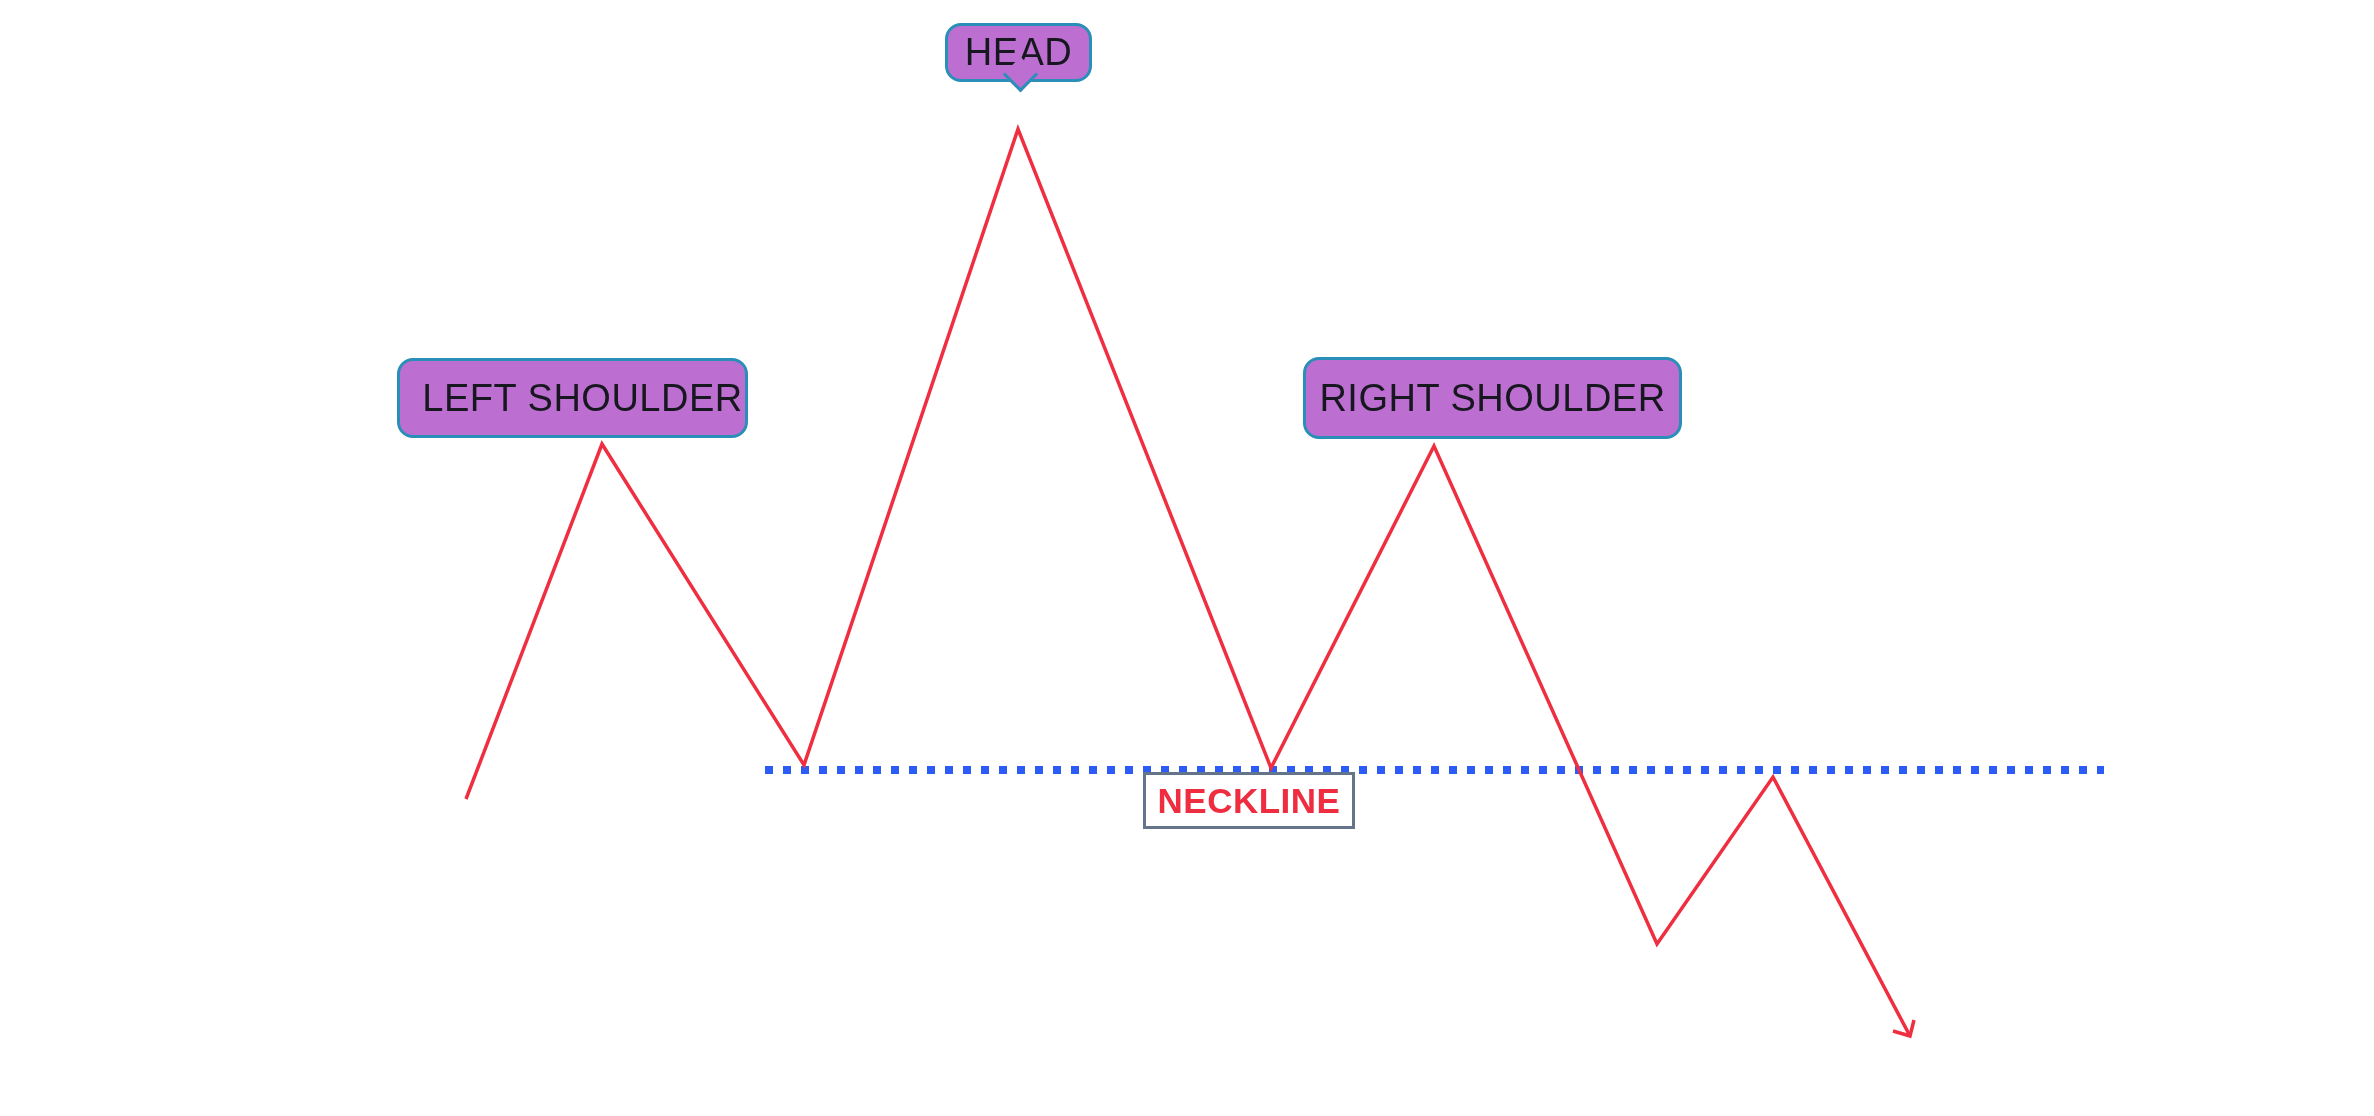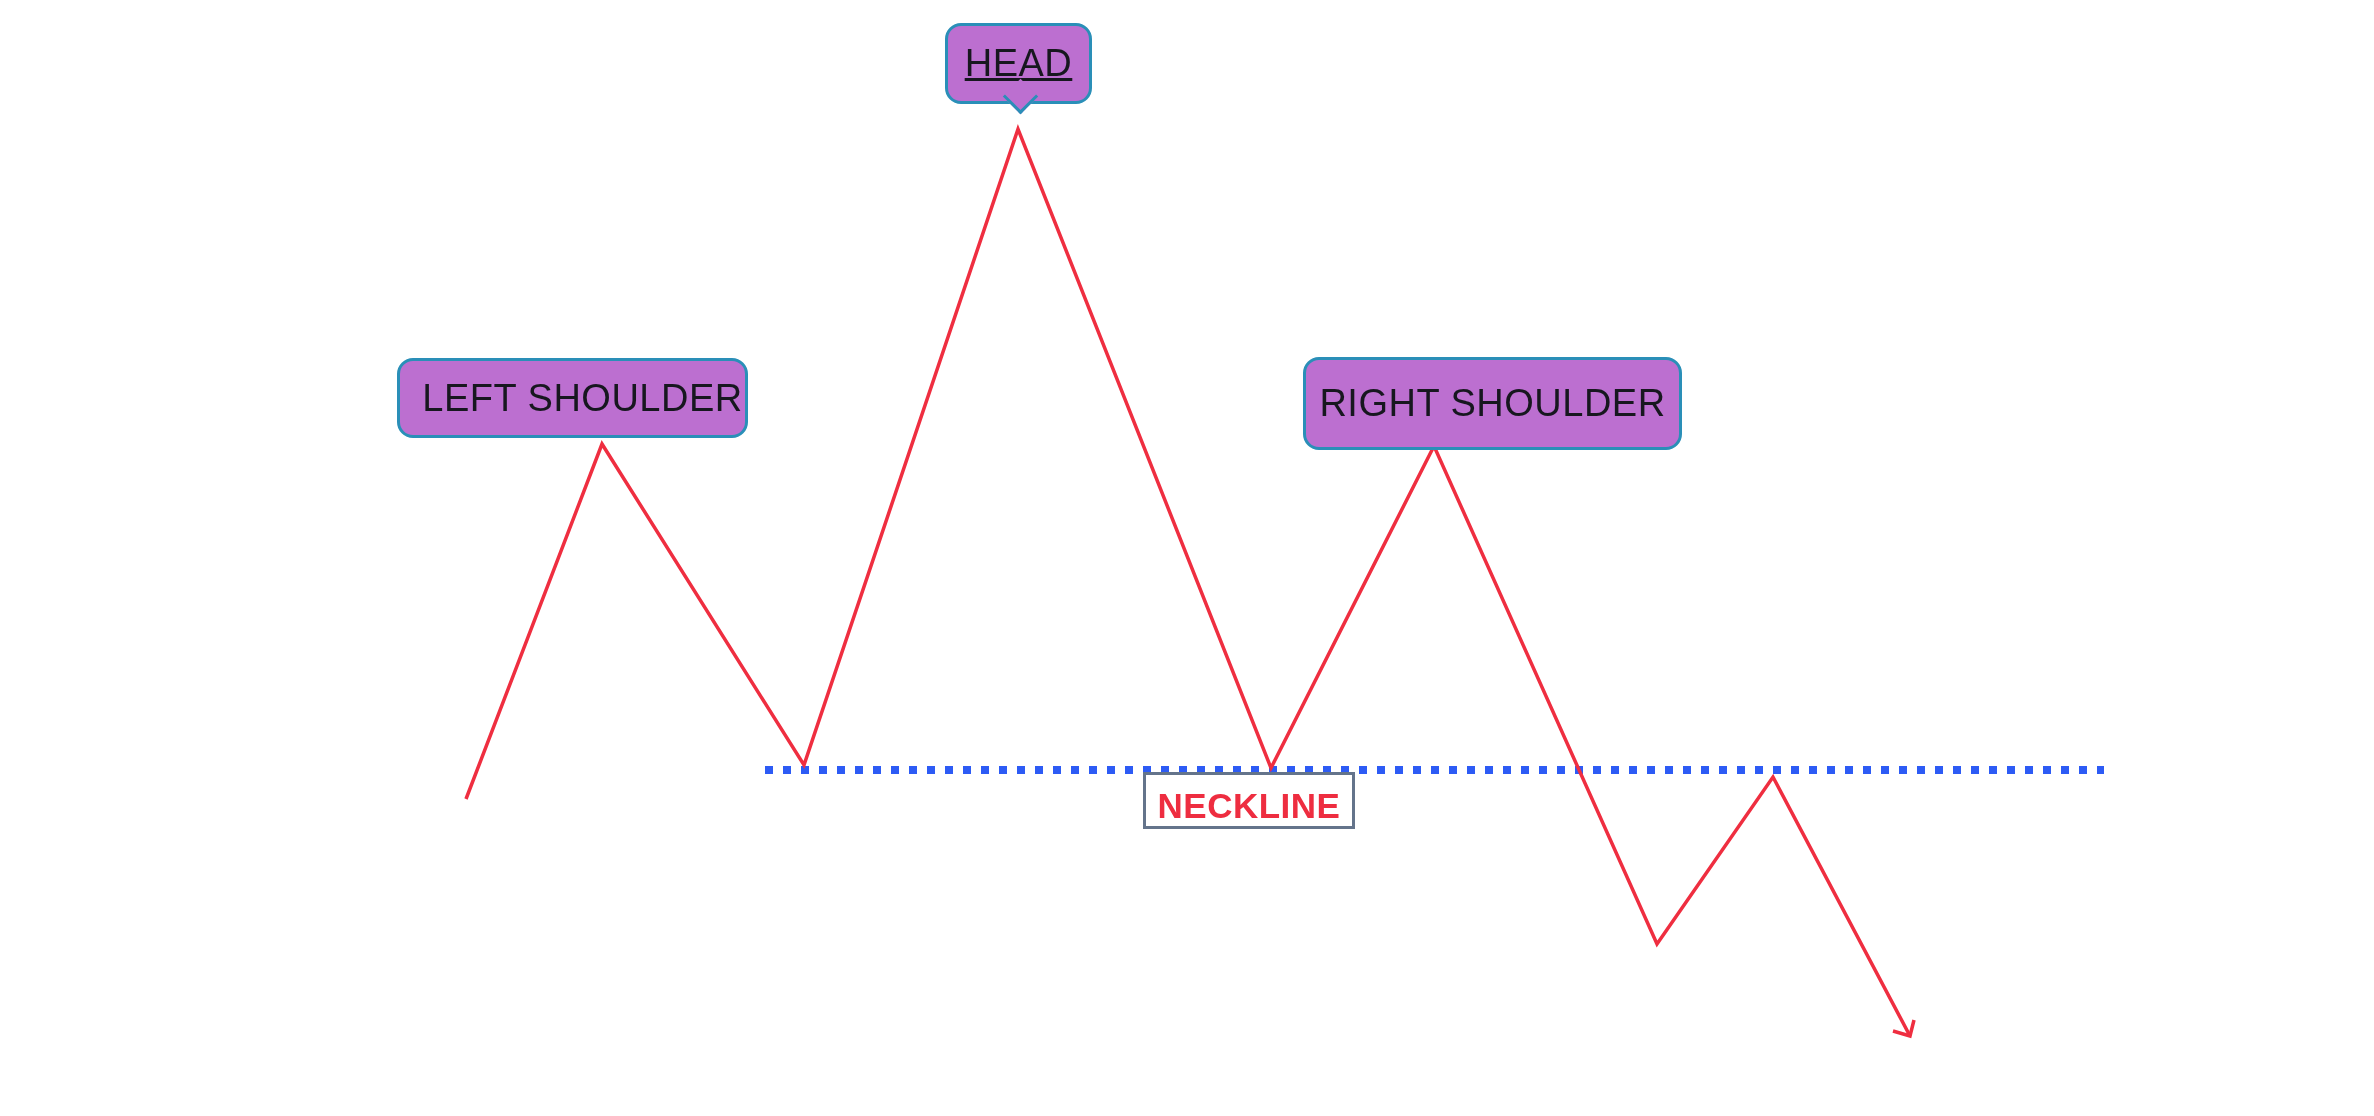--- a/index.html
+++ b/index.html
@@ -36,22 +36,22 @@
     color:var(--bubble-text);
     font-size:38px;
     letter-spacing:0.5px;
     display:flex;
     align-items:center;
     justify-content:center;
     white-space:nowrap;
     z-index:3;
   }
   .bubble-left-shoulder{left:397px;top:358px;width:351px;height:80px;padding-left:20px;}
-  .bubble-head{left:945px;top:23px;width:147px;height:81px;text-decoration:underline;}
-  .bubble-right-shoulder{left:1303px;top:357px;width:379px;height:93px;}
+  .bubble-head{left:945px;top:23px;width:147px;height:59px;}
+  .bubble-right-shoulder{left:1303px;top:357px;width:379px;height:82px;}
   .bubble-tail{
     position:absolute;
     left:50%;
     bottom:-8px;
     width:22px;
     height:22px;
     margin-left:-11px;
     background:var(--bubble-fill);
     border-right:3px solid var(--bubble-border);
     border-bottom:3px solid var(--bubble-border);
@@ -61,21 +61,21 @@
     position:absolute;
     left:1143px;top:772px;width:212px;height:57px;
     box-sizing:border-box;
     background:var(--neckline-label-fill);
     border:3px solid var(--neckline-label-border);
     color:var(--neckline-label-text);
     font-size:35px;
     font-weight:bold;
     letter-spacing:0.5px;
     display:flex;
-    align-items:flex-end;
+    align-items:center;
     justify-content:center;
     white-space:nowrap;
     z-index:4;
   }
 </style>
 </head>
 <body>
 
 <div class="stage">
 

